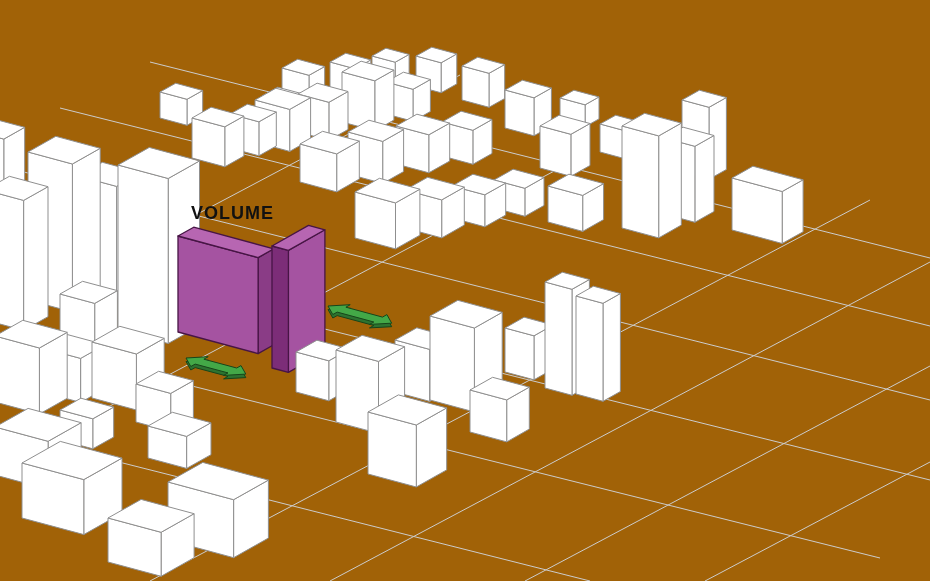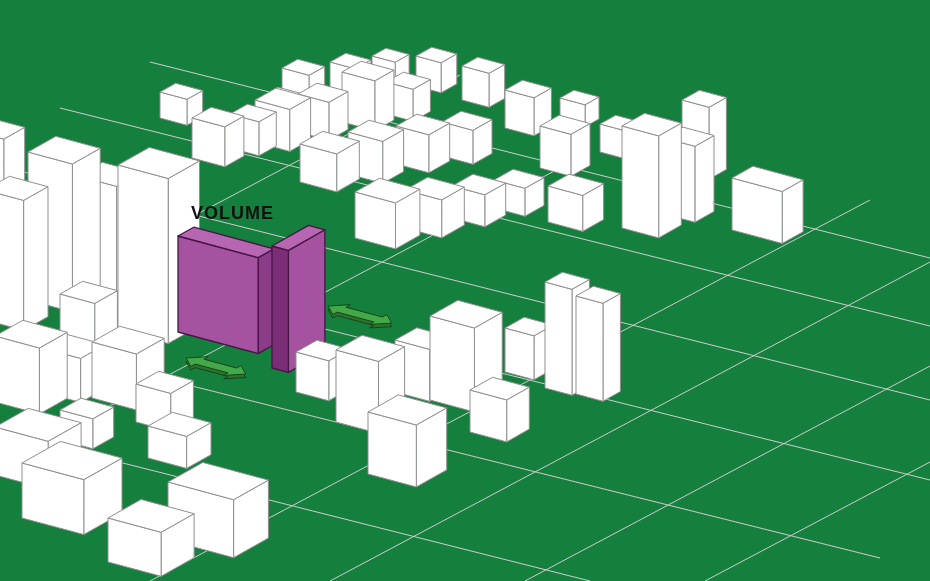--- a/index.html
+++ b/index.html
@@ -1,19 +1,19 @@
 <!DOCTYPE html>
 <html><head>
 <meta charset="utf-8">
 <style>
   html,body{margin:0;padding:0;background:#ffffff;}
   .stage{
     position:relative;
     width:930px;height:581px;
-    background:#15803d;
+    background:#a16207;
     overflow:hidden;
     font-family:"Liberation Sans", sans-serif;
   }
   svg{display:block;}
   .volume-label{
     font-family:"Liberation Sans", sans-serif;
     font-weight:700;
     font-size:18px;
     letter-spacing:1px;
   }

